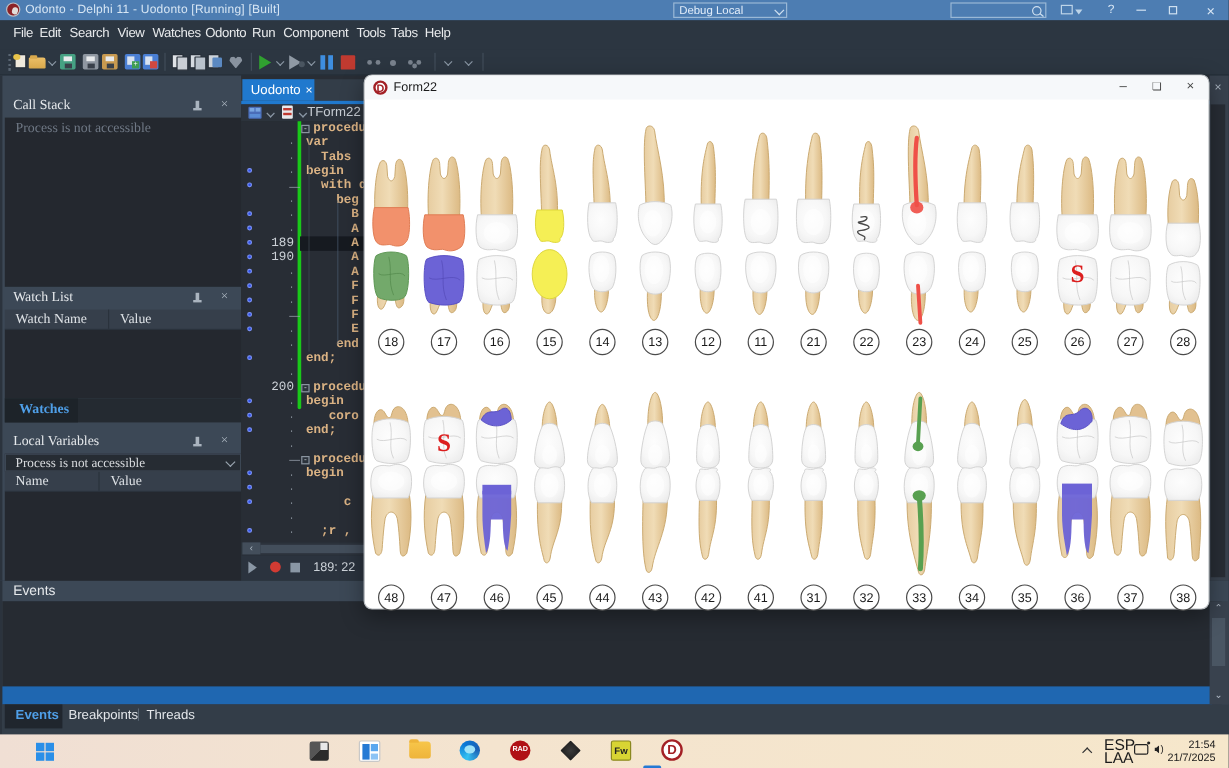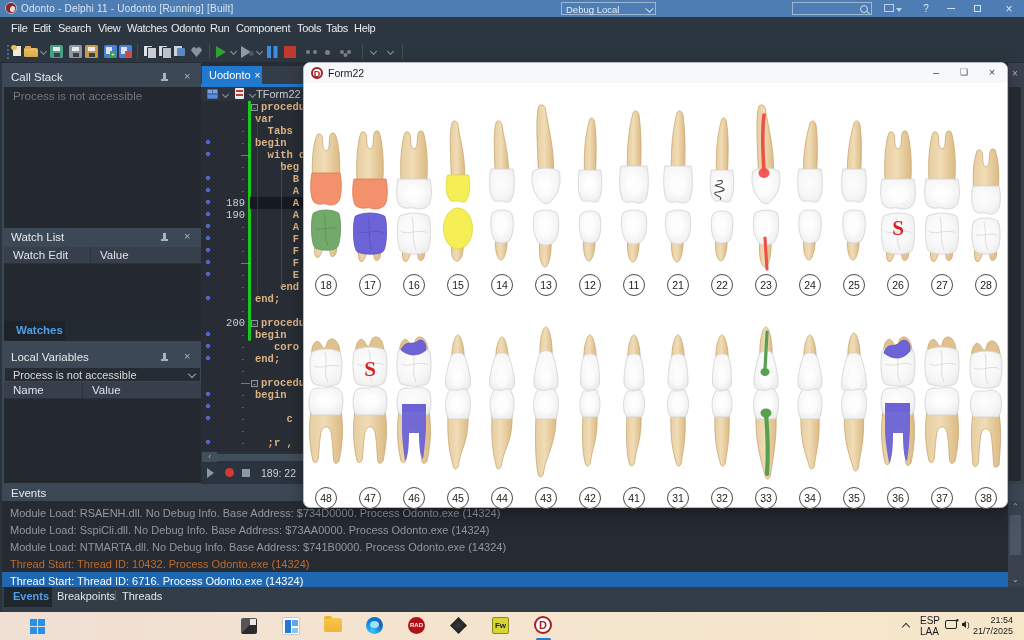--- a/index.html
+++ b/index.html
@@ -18,21 +18,21 @@
 .tbtn{position:absolute;top:0;height:17px;color:#d9e7f5;font-size:11px;text-align:center;}
 
 #menubar{position:absolute;left:0;top:17px;width:1024px;height:24px;background:#2c3641;color:#e8eaec;font-size:11px;letter-spacing:-0.3px;}
 #menubar span{position:absolute;top:5px;}
 
 #toolbar{position:absolute;left:0;top:41px;width:1024px;height:22px;background:#2c3641;border-bottom:1px solid #242d37;}
 .caret{position:absolute;top:8px;width:6px;height:4px;}
 .caret:after{content:"";position:absolute;width:4px;height:4px;border-right:1.4px solid #8a97a5;border-bottom:1.4px solid #8a97a5;transform:rotate(45deg);}
 .vsep{position:absolute;top:3px;width:1px;height:15px;background:#414d5a;}
 
-#leftdock{position:absolute;left:0;top:63px;width:201px;height:421px;background:#3c4856;padding-top:5px;border-left:2px solid #2b333d;}
+#leftdock{position:absolute;left:0;top:63px;width:201px;height:421px;background:#3c4856;padding-top:16px;border-left:2px solid #2b333d;font-family:Liberation Serif, serif;}
 .phead{position:relative;height:19px;color:#e6e9ec;font-size:11.5px;padding:3px 0 0 9px;}
 .pin{position:absolute;right:33px;top:5px;width:8px;height:9px;}
 .pin:before{content:"";position:absolute;left:3px;top:0;width:3px;height:6px;background:#aab4bf;}
 .pin:after{content:"";position:absolute;left:1px;top:6px;width:7px;height:1.5px;background:#aab4bf;}
 .px{position:absolute;right:8px;top:4px;width:9px;height:9px;color:#aab4bf;font-size:11px;line-height:9px;}
 .pbody{background:#24282f;color:#6f7885;font-size:11.5px;}
 .colhead{display:flex;background:#363f4b;color:#dfe3e7;font-size:11.5px;height:17px;border-bottom:1px solid #2a323c;}
 .colhead div{padding:2px 0 0 9px;}
 
 #editor{position:absolute;left:201px;top:63px;width:807px;height:421px;background:#282d35;}
@@ -52,21 +52,21 @@
 #edstatus{position:absolute;left:0;top:400px;width:807px;height:21px;background:#2b333e;color:#ccd2d8;font-size:10.5px;}
 
 #events{position:absolute;left:0;top:484px;width:1024px;height:128px;background:#3c4856;border-left:2px solid #2b333d;}
 #events .phead{height:17px;}
 #evbody{position:absolute;left:0;top:17px;width:1016px;height:86px;background:#262b32;font-size:11px;color:#8f98a3;}
 .evline{position:absolute;left:8px;white-space:pre;}
 #evtabs{position:absolute;left:0;top:103px;width:1024px;height:25px;background:#333d48;color:#e3e6ea;font-size:11px;}
 #evsb{position:absolute;left:1008px;top:501px;width:16px;height:86px;background:#39424e;}
 
 #taskbar{position:absolute;left:0;top:612px;width:1024px;height:28px;background:linear-gradient(90deg,#f0dfd4 0%,#f4e4cf 40%,#f6e7cb 100%);}
-.tbicon{position:absolute;top:4px;width:20px;height:20px;}
+.tbicon{position:absolute;top:4px;width:20px;height:20px;margin-left:17px;}
 
 #form22{position:absolute;left:303px;top:62px;width:705px;height:446px;background:#fff;border-radius:7px;box-shadow:0 6px 18px rgba(0,0,0,0.35);border:1px solid #b8bcc0;}
 #f22title{position:absolute;left:0;top:0;width:703px;height:20px;background:#f6f8fa;border-radius:7px 7px 0 0;color:#1b1b1b;font-size:10.5px;}
 #f22title .dic{position:absolute;left:7px;top:3.5px;width:12px;height:12px;border-radius:50%;background:#fff;border:2px solid #a32025;color:#a32025;font-weight:bold;font-size:9px;text-align:center;line-height:11px;}
 .wbtn{position:absolute;top:0;width:28px;height:20px;color:#444;text-align:center;font-size:11px;line-height:19px;}
 </style></head><body>
 <div id="screen">
     <div id="titlebar">
       <div class="ticon"></div>
       <div class="ttext">Odonto - Delphi 11 - Uodonto [Running] [Built]</div>
@@ -143,21 +143,21 @@
       <div class="caret" style="left:388px"></div>
       <div class="vsep" style="left:402px"></div>
     </div>
     <div id="leftdock">
       <div class="phead">Call Stack<span class="pin"></span><span class="px">×</span></div>
       <div class="pbody" style="height:141px;margin-left:2px;">
         <div style="padding:3px 0 0 9px">Process is not accessible</div>
       </div>
       <div class="phead">Watch List<span class="pin"></span><span class="px">×</span></div>
       <div class="colhead" style="margin-left:2px;">
-        <div style="width:86px">Watch Edit</div>
+        <div style="width:86px">Watch Name</div>
         <div style="border-left:1px solid #2a323c">Value</div>
       </div>
       <div class="pbody" style="height:57px;margin-left:2px;"></div>
       <div style="height:20px;background:#242a31;margin-left:2px;position:relative">
         <div style="position:absolute;left:0;top:0;width:61px;height:20px;background:#1d2329;color:#4f9fe8;font-size:11.5px;font-weight:bold;padding:3px 0 0 12px">Watches</div>
       </div>
       <div style="height:7px"></div>
       <div class="phead">Local Variables<span class="pin"></span><span class="px">×</span></div>
       <div style="height:15px;margin-left:2px;background:#262c33;border:1px solid #3c4754;color:#d8dbde;font-size:11px;padding:1px 0 0 8px;position:relative">Process is not accessible<span style="position:absolute;right:5px;top:3px;width:6px;height:6px;border-right:1.5px solid #9aa5b0;border-bottom:1.5px solid #9aa5b0;transform:rotate(45deg)"></span></div>
       <div class="colhead" style="margin-left:2px;">
@@ -281,25 +281,20 @@
       </div>
     </div>
     <div class="abs" style="left:1008px;top:63px;width:16px;height:421px;background:#39424e">
       <span class="abs" style="left:4px;top:5px;color:#aab4bf;font-size:10px">×</span>
       <div class="abs" style="left:1px;top:24px;width:12px;height:394px;background:#282d35"></div>
     </div>
     <div id="events">
       <div class="phead">Events</div>
       <div id="evbody">
         <div class="abs" style="left:0;top:71px;width:1008px;height:15px;background:#1f67b1"></div>
-        <div class="evline" style="top:6px;color:#8f98a3">Module Load: RSAENH.dll. No Debug Info. Base Address: $734D0000. Process Odonto.exe (14324)</div>
-        <div class="evline" style="top:23px;color:#8f98a3">Module Load: SspiCli.dll. No Debug Info. Base Address: $73AA0000. Process Odonto.exe (14324)</div>
-        <div class="evline" style="top:40px;color:#8f98a3">Module Load: NTMARTA.dll. No Debug Info. Base Address: $741B0000. Process Odonto.exe (14324)</div>
-        <div class="evline" style="top:57px;color:#bf6a2e">Thread Start: Thread ID: 10432. Process Odonto.exe (14324)</div>
-        <div class="evline" style="top:74px;color:#ffffff">Thread Start: Thread ID: 6716. Process Odonto.exe (14324)</div>
       </div>
       <div id="evtabs">
         <div class="abs" style="left:2px;top:0;width:48px;height:20px;background:#20262e;color:#4f9fe8;font-weight:bold;padding:3px 0 0 9px">Events</div>
         <span class="abs" style="left:55px;top:3px">Breakpoints</span>
         <span class="abs" style="left:112px;top:2px;color:#5a6673">|</span>
         <span class="abs" style="left:120px;top:3px">Threads</span>
       </div>
     </div>
     <div id="evsb">
       <div class="abs" style="left:4px;top:3px;width:8px;height:5px;color:#aab4bf;font-size:8px;line-height:5px">⌃</div>
@@ -322,21 +317,21 @@
       </div>
       <div class="tbicon" style="left:366px;top:5px;width:17px;height:17px;border-radius:50%;background:conic-gradient(from 200deg,#35c1f1,#0a78d6,#1a5fb4,#35c1f1)">
         <div style="position:absolute;left:4px;top:4px;width:9px;height:7px;border-radius:50%;background:#9ee2f8"></div>
       </div>
       <div class="tbicon" style="left:408px;top:5px;width:17px;height:17px;border-radius:50%;background:#b01116;color:#fff;font-size:6px;font-weight:bold;text-align:center;line-height:17px">RAD</div>
       <div class="tbicon" style="left:450px;top:5px;width:17px;height:17px;background:radial-gradient(#3a3a3a,#111);clip-path:polygon(50% 0,100% 50%,50% 100%,0 50%)"></div>
       <div class="tbicon" style="left:492px;top:5px;width:17px;height:17px;background:#d8d433;border:1px solid #8a8820;border-radius:2px;color:#222;font-size:8px;font-weight:bold;text-align:center;line-height:16px">Fw</div>
       <div class="tbicon" style="left:534px;top:4px;width:18px;height:18px;border-radius:50%;background:#fff;border:2.5px solid #a32025;color:#a32025;font-weight:bold;font-size:11px;text-align:center;line-height:14px">D</div>
       <div class="abs" style="left:536px;top:26px;width:15px;height:2.5px;background:#2479d4;border-radius:2px"></div>
       <div class="abs" style="left:903px;top:12px;width:6px;height:6px;border-left:1.5px solid #333;border-top:1.5px solid #333;transform:rotate(45deg)"></div>
-      <div class="abs" style="left:920px;top:3px;font-size:10px;color:#1a1a1a;line-height:11px">ESP<br>LAA</div>
+      <div class="abs" style="left:920px;top:3px;font-size:13px;color:#1a1a1a;line-height:11px">ESP<br>LAA</div>
       <div class="abs" style="left:945px;top:8px;width:12px;height:9px;border:1.3px solid #222;border-radius:2px">
         <span style="position:absolute;right:-3px;top:-4px;font-size:6px;color:#222">●</span>
       </div>
       <div class="abs" style="left:962px;top:9px;width:4px;height:7px;background:#222;clip-path:polygon(0 30%,40% 30%,100% 0,100% 100%,40% 70%,0 70%)"></div>
       <div class="abs" style="left:967px;top:8px;font-size:8px;color:#222">)</div>
       <div class="abs" style="left:948px;top:3px;width:65px;text-align:right;font-size:9px;color:#1a1a1a;line-height:11px">21:54<br>21/7/2025</div>
     </div>
     <div id="form22">
       <div id="f22title">
         <div class="dic">D</div>

